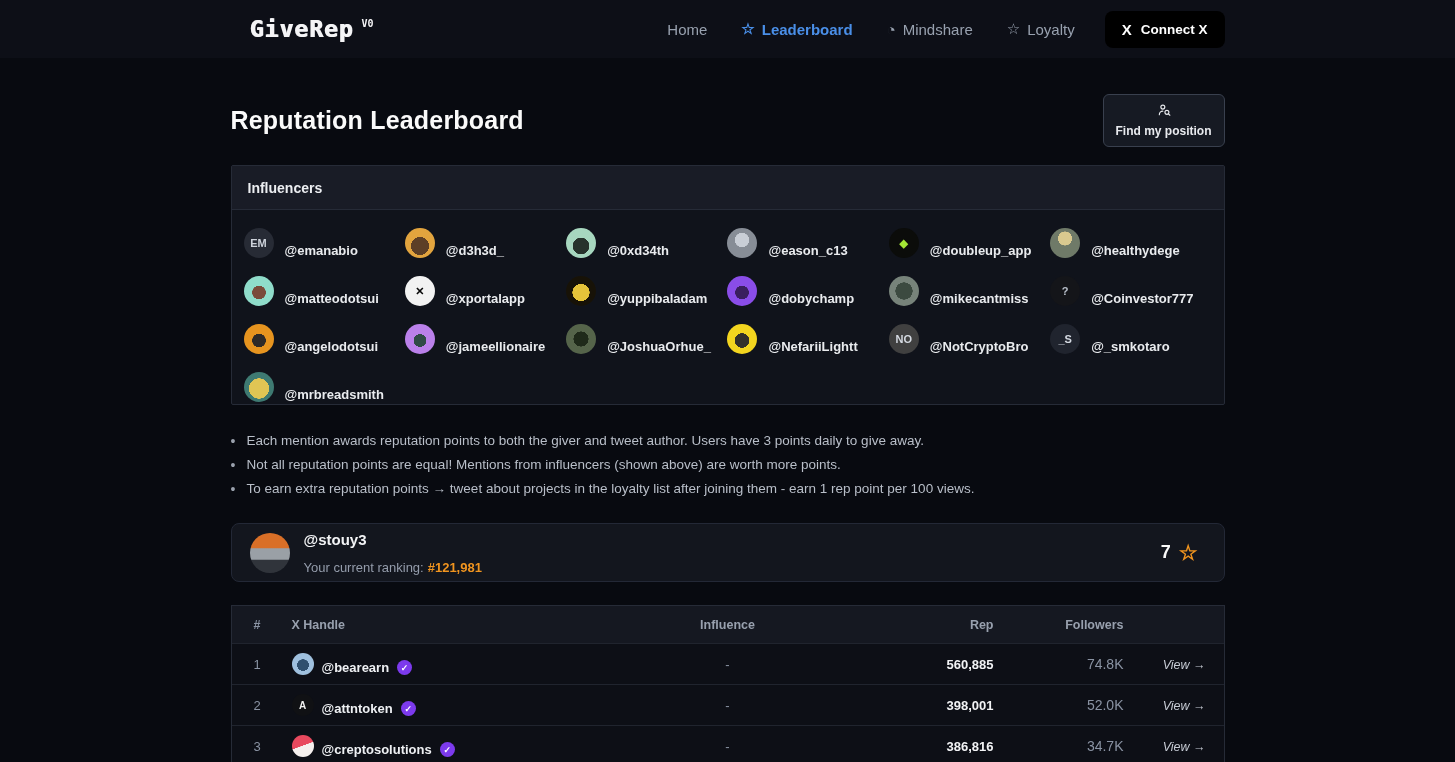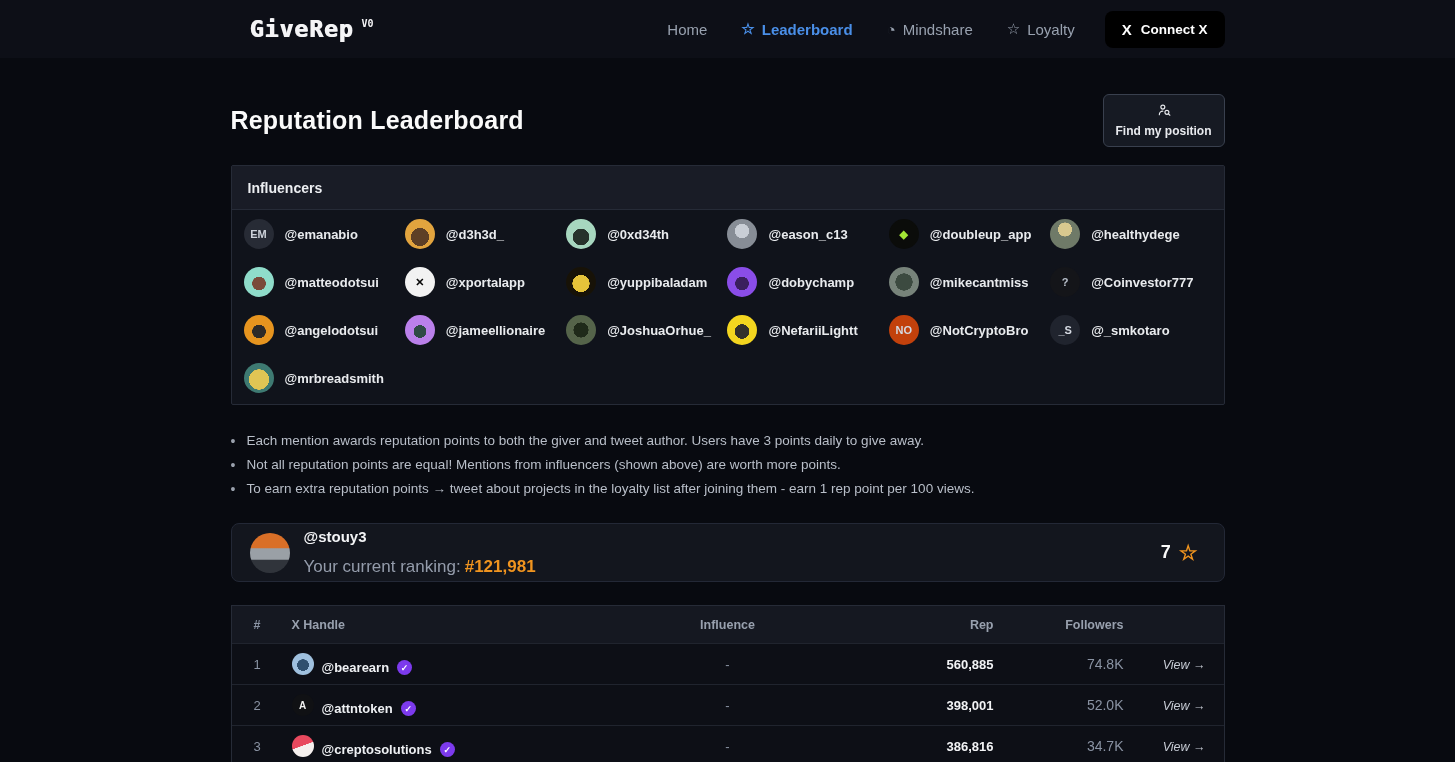--- a/index.html
+++ b/index.html
@@ -48,21 +48,21 @@
   }
 
   
   .panel { margin-top:18px; background:#10131b; border:1px solid #262b37; border-radius:2px; }
   .panel-header {
     height:44px; background:#191c26; border-bottom:1px solid #262b37;
     display:flex; align-items:center; padding:0 16px;
     font-size:14px; font-weight:700; color:#eceef1;
   }
   .inf-grid { display:grid; grid-template-columns:repeat(6,1fr); padding:0 12px 2px 12px; }
-  .inf-item { height:48px; display:flex; align-items:center; gap:11px; cursor:pointer; }
+  .inf-item { height:48px; display:flex; align-items:flex-end; gap:11px; cursor:pointer; }
   .avatar {
     width:30px; height:30px; border-radius:50%; flex:0 0 auto;
     display:flex; align-items:center; justify-content:center; overflow:hidden;
   }
   .avatar i { font-style:normal; font-size:11px; font-weight:700; }
   .inf-handle { font-size:13px; font-weight:700; color:#e9ebee; white-space:nowrap; }
 
   
   .notes { margin-top:24px; }
   .note-line { display:flex; align-items:flex-start; line-height:24px; }
@@ -70,21 +70,21 @@
   .note-text { color:#b9bfc9; font-size:13.5px; }
 
   
   .user-card {
     margin-top:22px; height:59px; background:#13161e; border:1px solid #232836; border-radius:8px;
     display:flex; align-items:center; padding:0 26px 0 18px; justify-content:space-between;
   }
   .uc-left { display:flex; align-items:center; gap:14px; }
   .uc-avatar { width:40px; height:40px; border-radius:50%; }
   .uc-handle { font-size:15px; font-weight:700; color:#f2f3f5; }
-  .uc-rank { margin-top:12px; font-size:17px; color:#949cab; }
+  .uc-rank { margin-top:12px; font-size:13px; color:#949cab; }
   .uc-rank-val { color:#f0941f; font-weight:700; margin-left:4px; }
   .uc-points { display:flex; align-items:center; gap:8px; }
   .uc-points-num { font-size:18px; font-weight:700; color:#fafafa; }
   .uc-star { font-size:21px; color:#f0941f; font-weight:700; }
 
   
   .board { margin-top:23px; border:1px solid #262b37; border-bottom:none; }
   .t-row {
     display:grid; grid-template-columns:60px 340px 1fr 170px 130px 100px;
     align-items:center;
@@ -254,21 +254,21 @@
           </span>
         <span class="inf-handle">@JoshuaOrhue_</span>
       </div>
       <div class="inf-item">
         <span class="avatar" style="background: radial-gradient(circle at 50% 55%, rgb(51, 48, 43) 0px, rgb(51, 48, 43) 32%, rgb(243, 213, 31) 33%);">
             <i></i>
           </span>
         <span class="inf-handle">@NefariiLightt</span>
       </div>
       <div class="inf-item">
-        <span class="avatar" style="background: #c2410c;">
+        <span class="avatar" style="background: #404040;">
             <i style="color: rgb(213, 218, 226);">NO</i>
           </span>
         <span class="inf-handle">@NotCryptoBro</span>
       </div>
       <div class="inf-item">
         <span class="avatar" style="background: rgb(32, 36, 46);">
             <i style="color: rgb(213, 218, 226);">_S</i>
           </span>
         <span class="inf-handle">@_smkotaro</span>
       </div>

